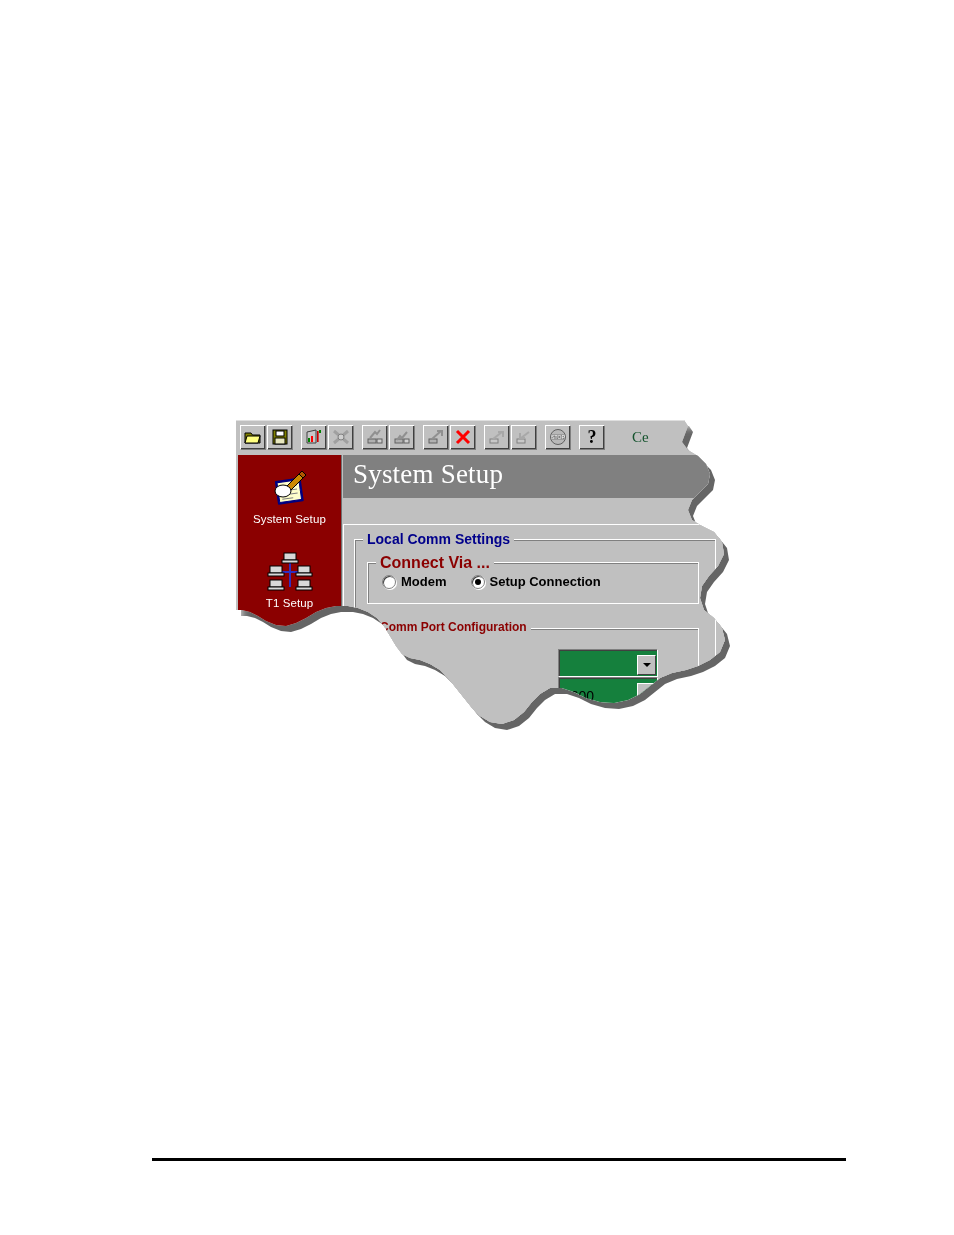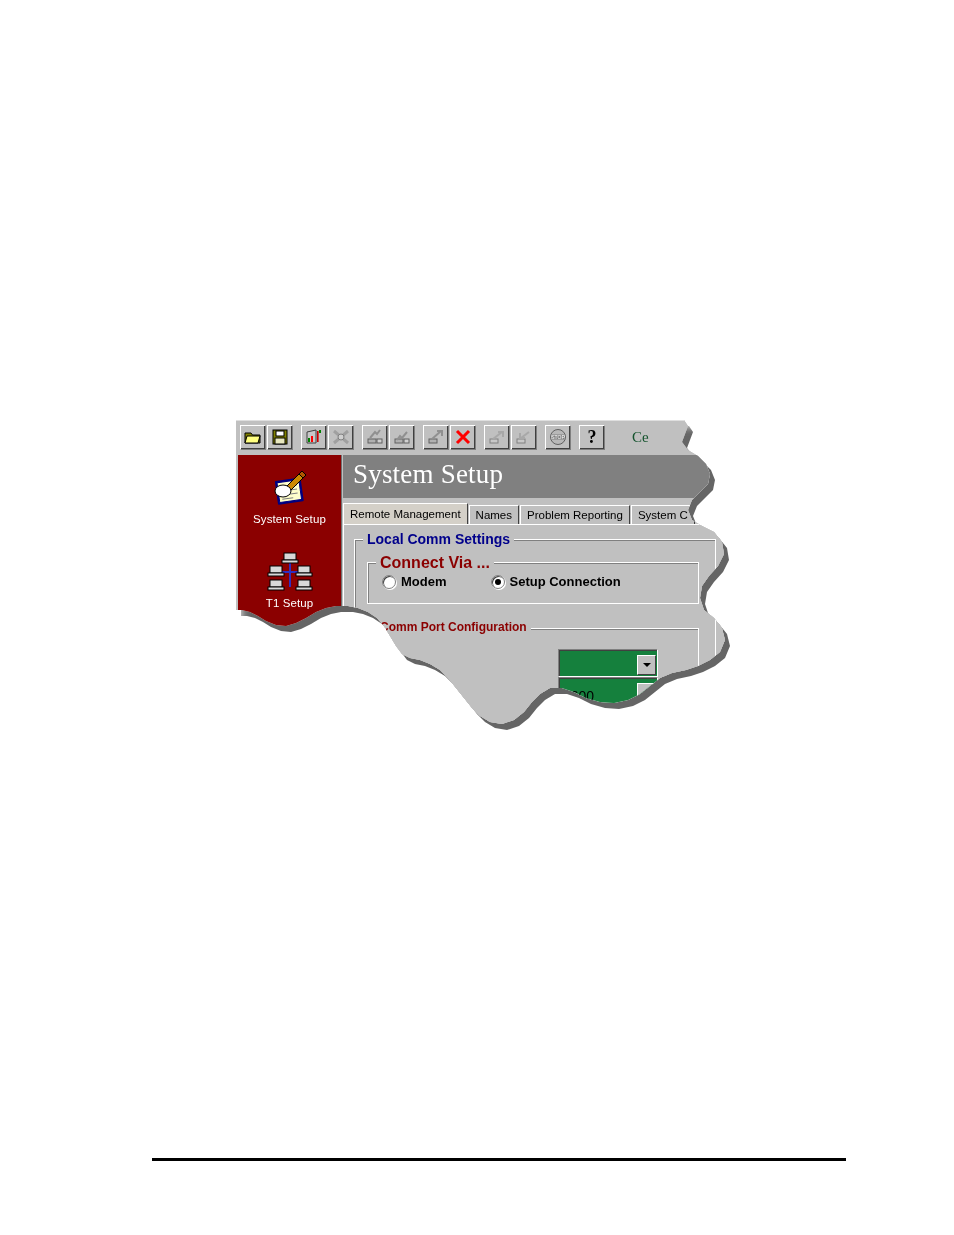--- a/index.html
+++ b/index.html
@@ -189,21 +189,21 @@
   }
   #grp-connect > .glegend{color:#8b0000;font-size:16px;}
   #grp-commport{
     left:12px;top:88px;width:330px;height:100px;
   }
   #grp-commport > .glegend{color:#8b0000;font-size:12px;}
 
   
   .radio-row{
     position:absolute;left:14px;top:11px;
-    display:flex;align-items:center;gap:20px;
+    display:flex;align-items:center;
   }
   .radio{
     display:flex;align-items:center;margin-right:24px;
   }
   .rdot{
     width:12px;height:12px;border-radius:50%;
     background:#ffffff;
     border:1px solid #808080;
     box-shadow:inset 1px 1px 0 #404040, 1px 1px 0 #ffffff;
     margin-right:5px;
@@ -436,34 +436,20 @@
             <div class="lbl">T1 Setup</div>
           </div>
         </div>
 
         <div class="pane">
 
           <div class="titlebar">
             <span class="ttxt">System Setup</span>
           </div>
 
-          <div class="tabrow">
-            <div class="tab active">
-              <span>Remote Management</span>
-            </div>
-            <div class="tab">
-              <span>Names</span>
-            </div>
-            <div class="tab">
-              <span>Problem Reporting</span>
-            </div>
-            <div class="tab">
-              <span>System C</span>
-            </div>
-          </div>
 
           <div class="tabpanel">
 
             <div class="group" id="grp-local">
               <span class="glegend">Local Comm Settings</span>
 
               <div class="group" id="grp-connect">
                 <span class="glegend">Connect Via ...</span>
 
                 <div class="radio-row">

